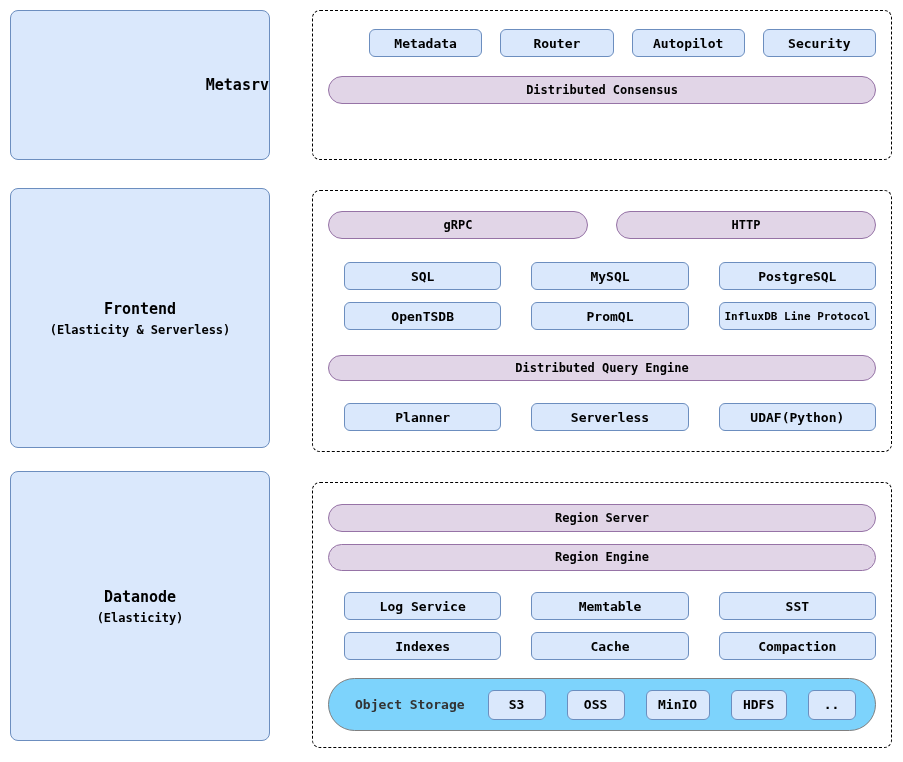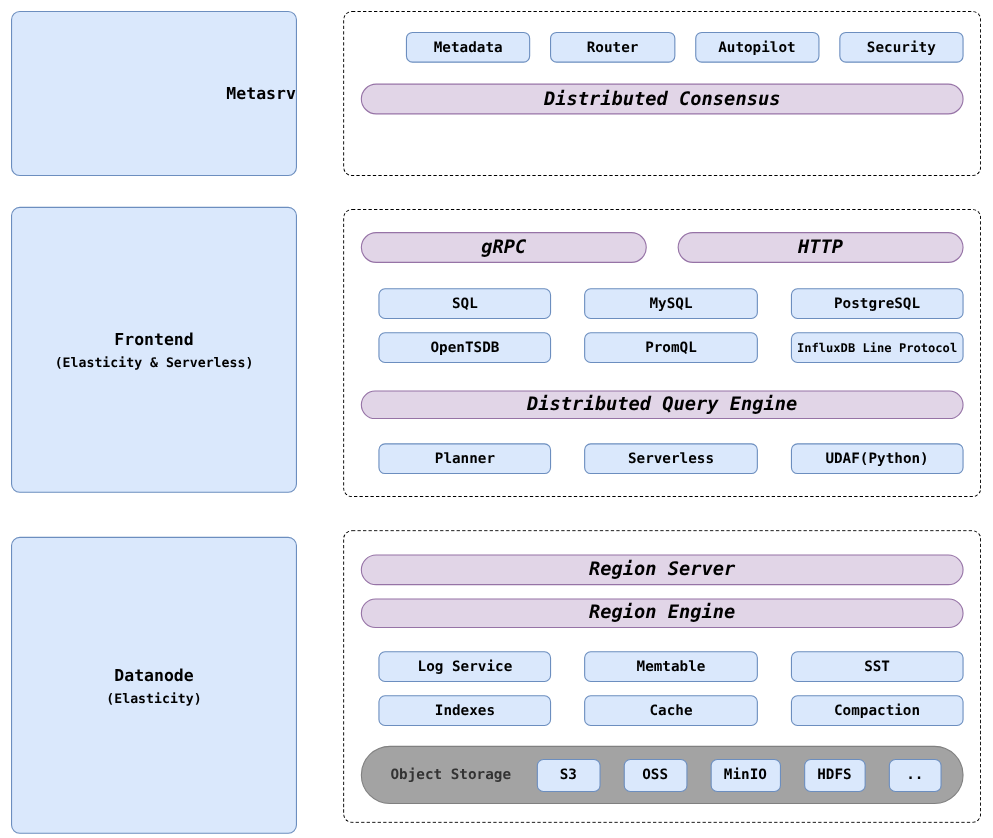--- a/index.html
+++ b/index.html
@@ -42,46 +42,46 @@
     background: #dae8fc; border: 1px solid #6c8ebf; border-radius: 6px;
     display: flex; align-items: center; justify-content: center;
     font-size: 13px; font-weight: bold; white-space: nowrap;
   }
   .chip.small { font-size: 11px; }
 
   .pill {
     height: 28px;
     background: #e1d5e7; border: 1px solid #9673a6; border-radius: 14px;
     display: flex; align-items: center; justify-content: center;
-    font-size: 17px; font-weight: bold; white-space: nowrap; font-style: italic;
+    font-size: 12px; font-weight: bold; white-space: nowrap;
   }
   .pill.full { width: 100%; }
   .pill.half { flex: 1; }
 
   .mt12 { margin-top: 12px; }
   .mt19 { margin-top: 19px; }
   .mt21 { margin-top: 21px; }
   .mt22 { margin-top: 22px; }
   .mt23 { margin-top: 23px; }
   .mt25 { margin-top: 25px; }
 
   
   .storage {
     margin-top: 18px; height: 54px; width: 100%;
-    background: #a3a3a3; border: 1px solid #808080; border-radius: 27px;
+    background: #7dd3fc; border: 1px solid #808080; border-radius: 27px;
     display: flex; align-items: center; gap: 21px; padding: 0 26px;
   }
   .storage-label { font-size: 13px; font-weight: bold; color: #333; white-space: nowrap; margin-right: 2px; }
   .storage .chip { flex: 0 0 auto; height: 30px; }
   .w58 { width: 58px; } .w64 { width: 64px; } .w60 { width: 56px; } .w48 { width: 48px; }
 
   
   #metasrv-side  { top: 10px;  height: 150px; align-items: flex-end; }
   #frontend-side { top: 188px; height: 260px; }
-  #datanode-side { top: 488px; height: 270px; }
+  #datanode-side { top: 471px; height: 270px; }
 </style>
 </head>
 <body>
 
 <div class="canvas">
 
   <div class="side-box" id="metasrv-side">
     <div class="side-title">Metasrv</div>
   </div>
 

